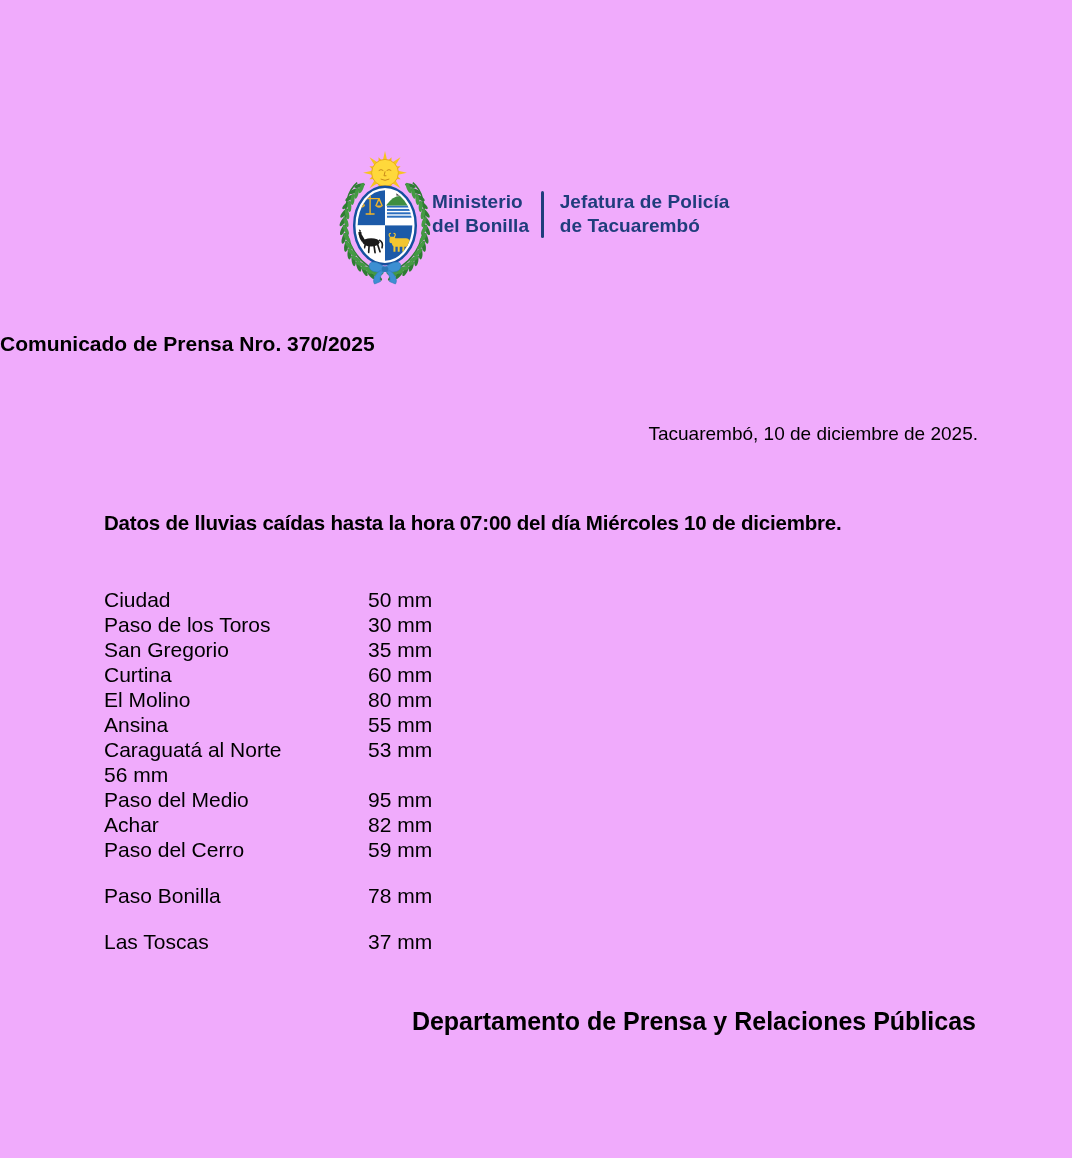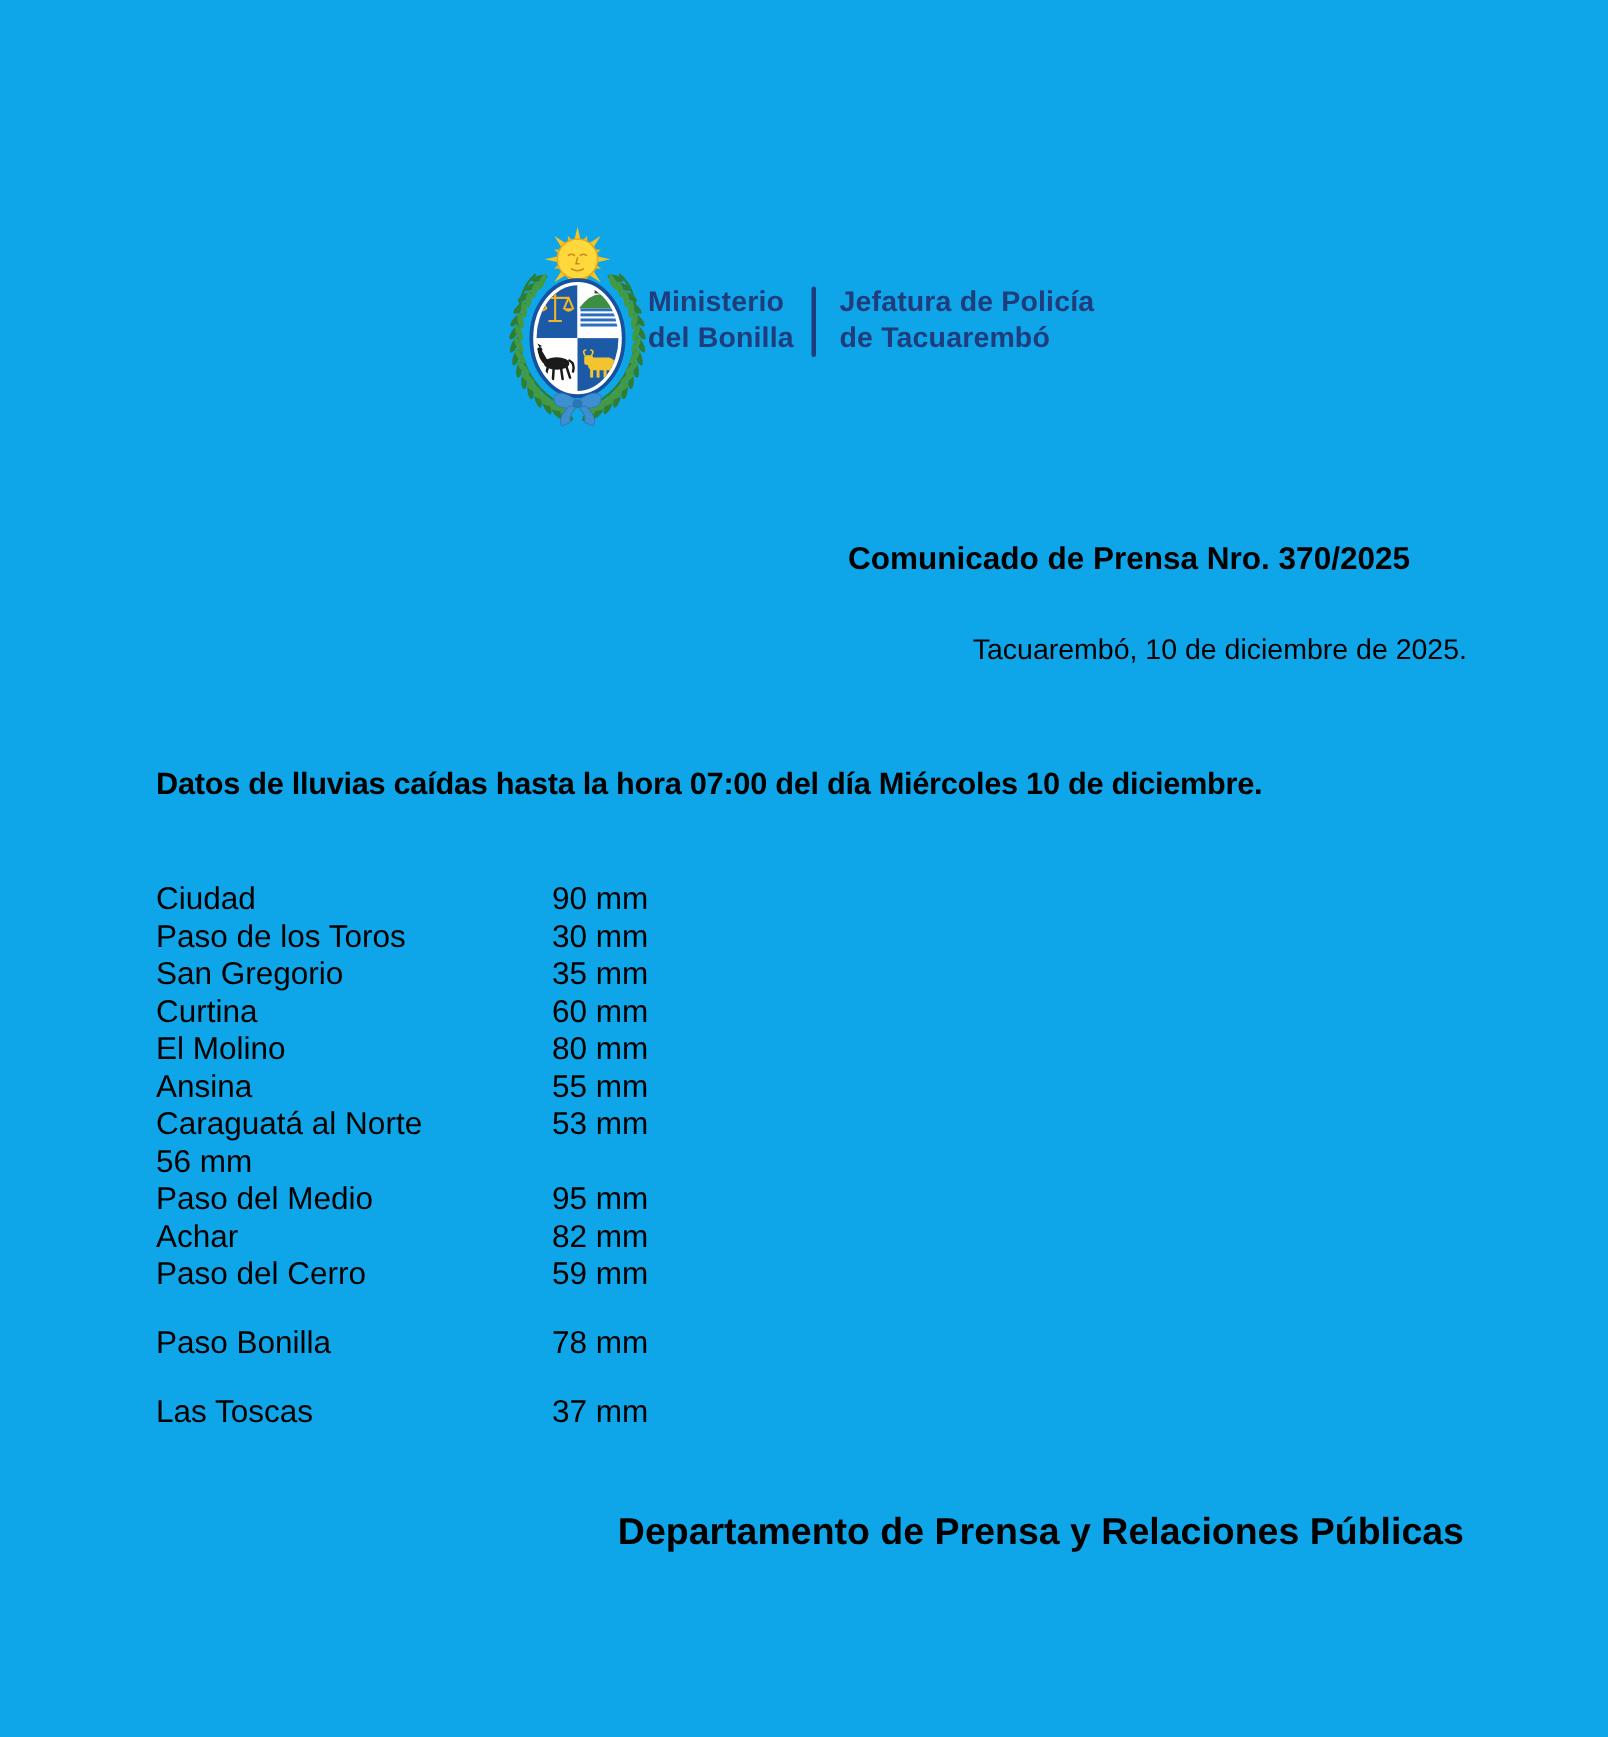--- a/index.html
+++ b/index.html
@@ -1,20 +1,20 @@
 <!DOCTYPE html>
 <html><head>
 <meta charset="utf-8">
 <style>
   html, body { margin: 0; padding: 0; background: #ffffff; }
   .page {
     position: relative;
     width: 1072px;
     height: 1158px;
-    background: #0ea5e9;
+    background: #f0abfc;
     font-family: "Liberation Sans", sans-serif;
     color: #000000;
     overflow: hidden;
   }
 
   
   .letterhead {
     position: absolute;
     top: 142px;
     left: 330px;
@@ -37,25 +37,25 @@
     height: 47px;
     background: #1F3D7C;
     margin-left: 12px;
     margin-right: 16px;
     border-radius: 2px;
   }
 
   
   .doc-title {
     position: absolute;
-    top: 361px;
+    top: 332px;
     left: 0;
     width: 940px;
     margin: 0;
-    text-align: right;
+    text-align: left;
     font-size: 21px;
     font-weight: bold;
     color: #000000;
   }
   .dateline {
     position: absolute;
     top: 423px;
     right: 94px;
     font-size: 19px;
     font-weight: normal;
@@ -268,21 +268,21 @@
 
   <h1 class="doc-title">Comunicado de Prensa Nro. 370/2025</h1>
 
   <div class="dateline">Tacuarembó, 10 de diciembre de 2025.</div>
 
   <div class="section-heading">Datos de lluvias caídas hasta la hora 07:00 del día Miércoles 10 de diciembre.</div>
 
   <div class="rain-table">
     <div class="rain-row">
         <span class="loc">Ciudad</span>
-        <span class="val">90 mm</span>
+        <span class="val">50 mm</span>
       </div>
     <div class="rain-row">
         <span class="loc">Paso de los Toros</span>
         <span class="val">30 mm</span>
       </div>
     <div class="rain-row">
         <span class="loc">San Gregorio</span>
         <span class="val">35 mm</span>
       </div>
     <div class="rain-row">

